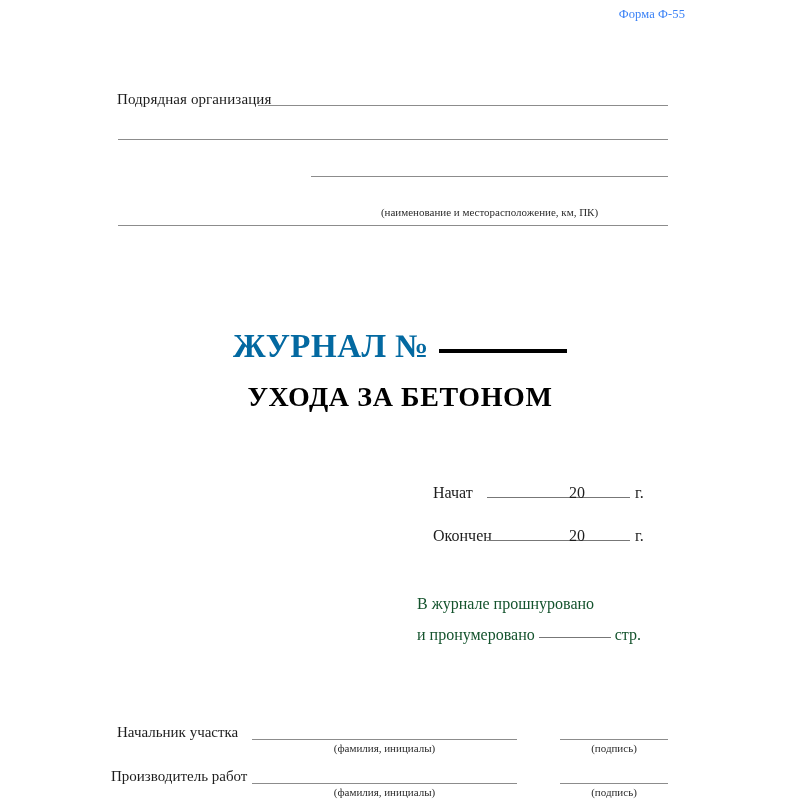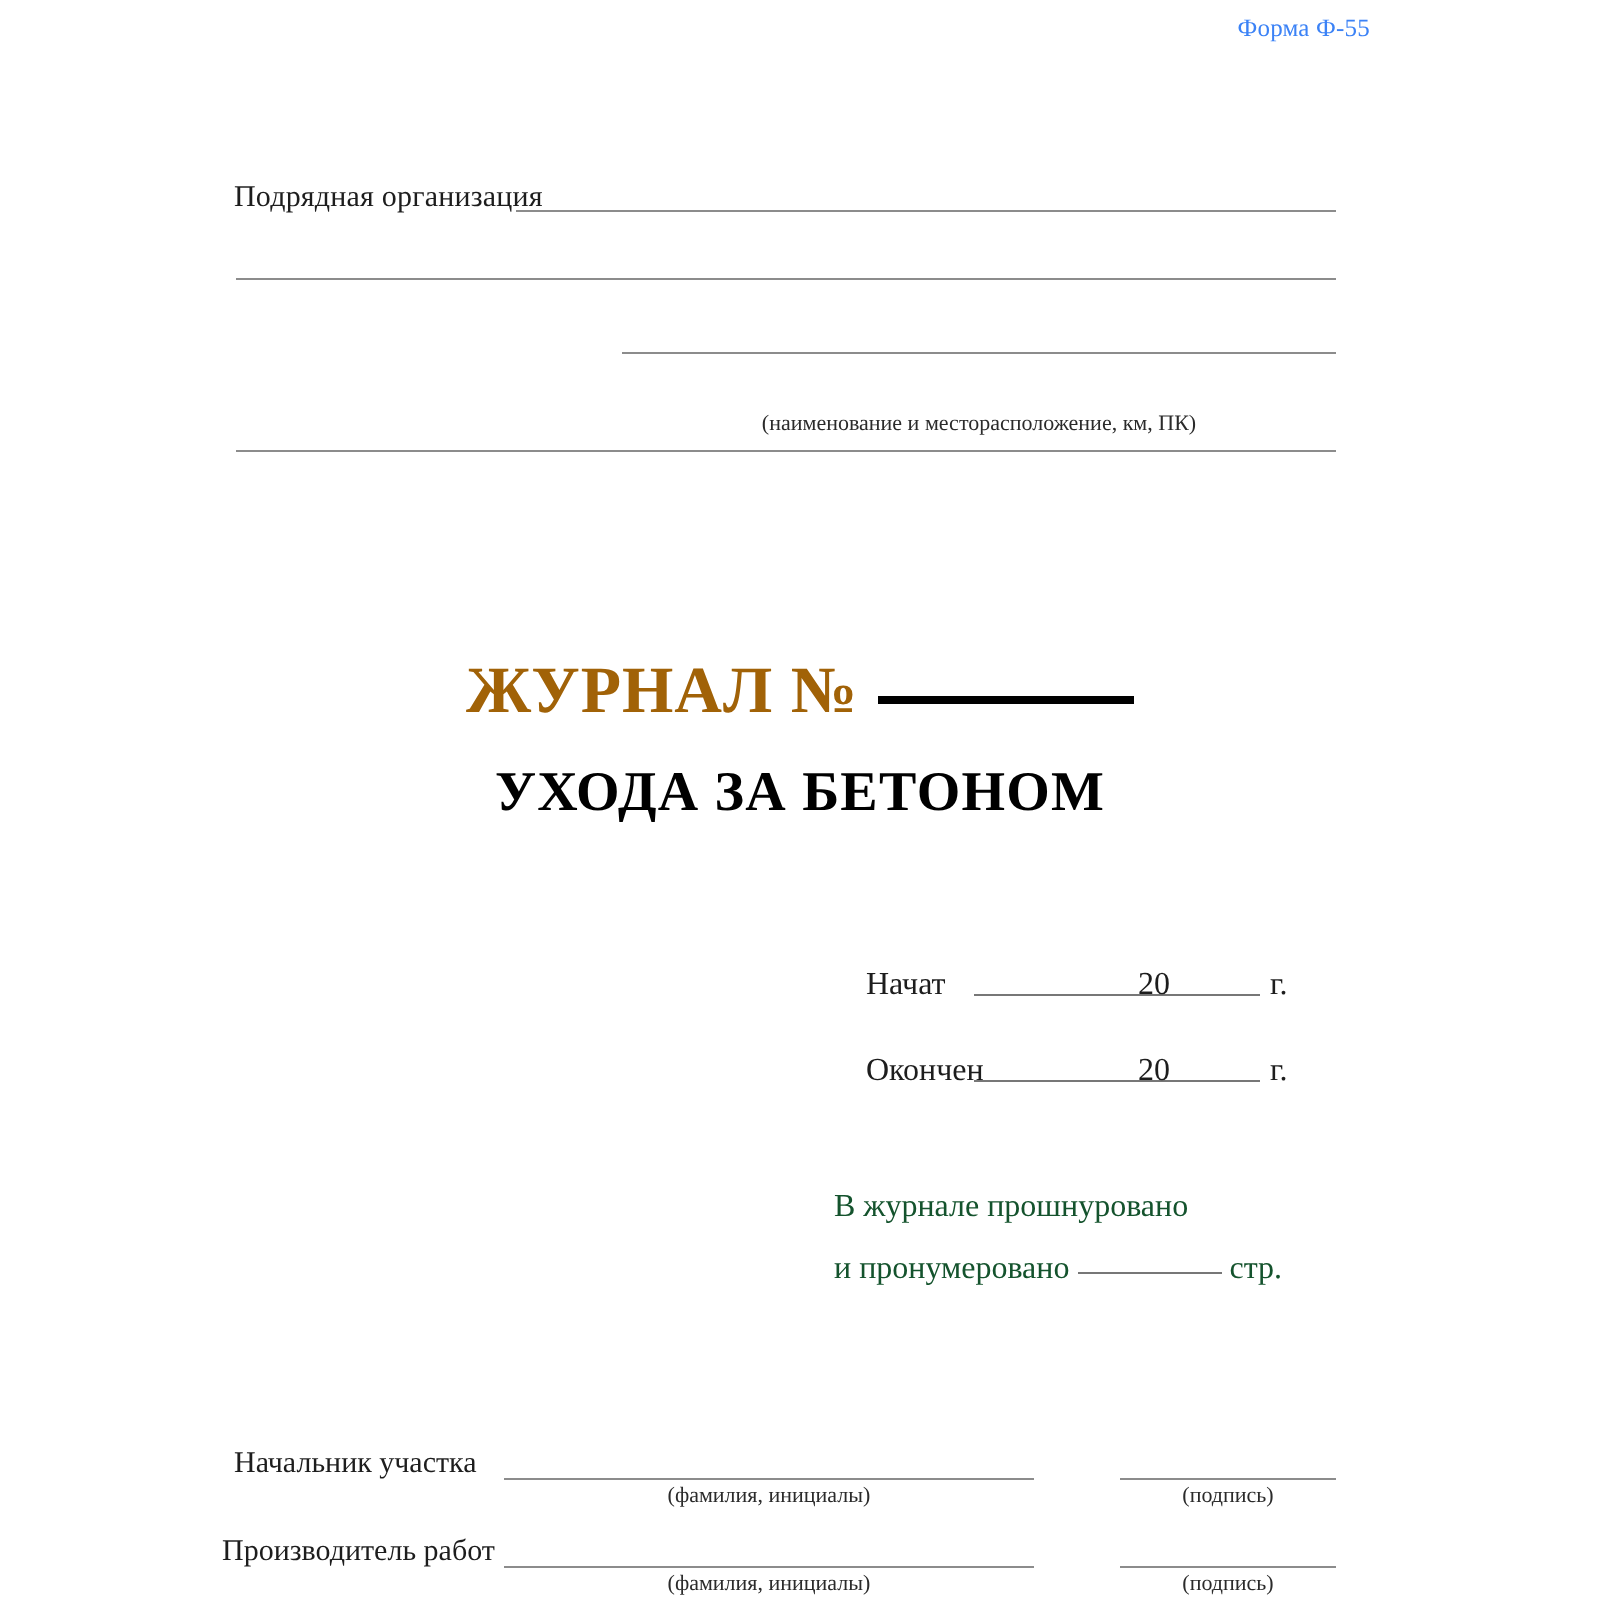--- a/index.html
+++ b/index.html
@@ -59,21 +59,21 @@
 
   
   .title-main {
     top: 328px;
     left: 0;
     width: 800px;
     text-align: center;
     font-size: 33px;
     font-weight: bold;
     letter-spacing: .5px;
-    color: #a16207;
+    color: #0369a1;
   }
   .title-main .blank {
     display: inline-block;
     width: 128px;
     border-bottom: 4px solid #000;
     vertical-align: 4px;
     margin-left: 10px;
   }
   .title-sub {
     top: 381px;

